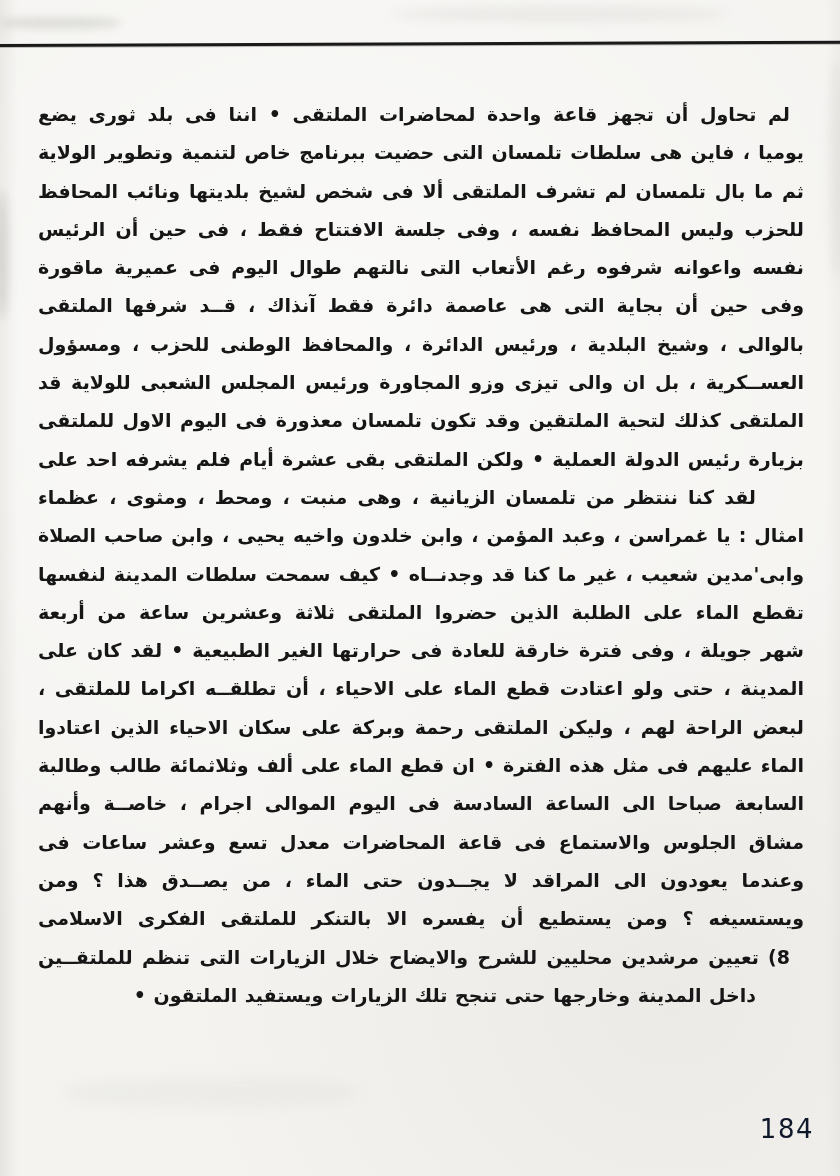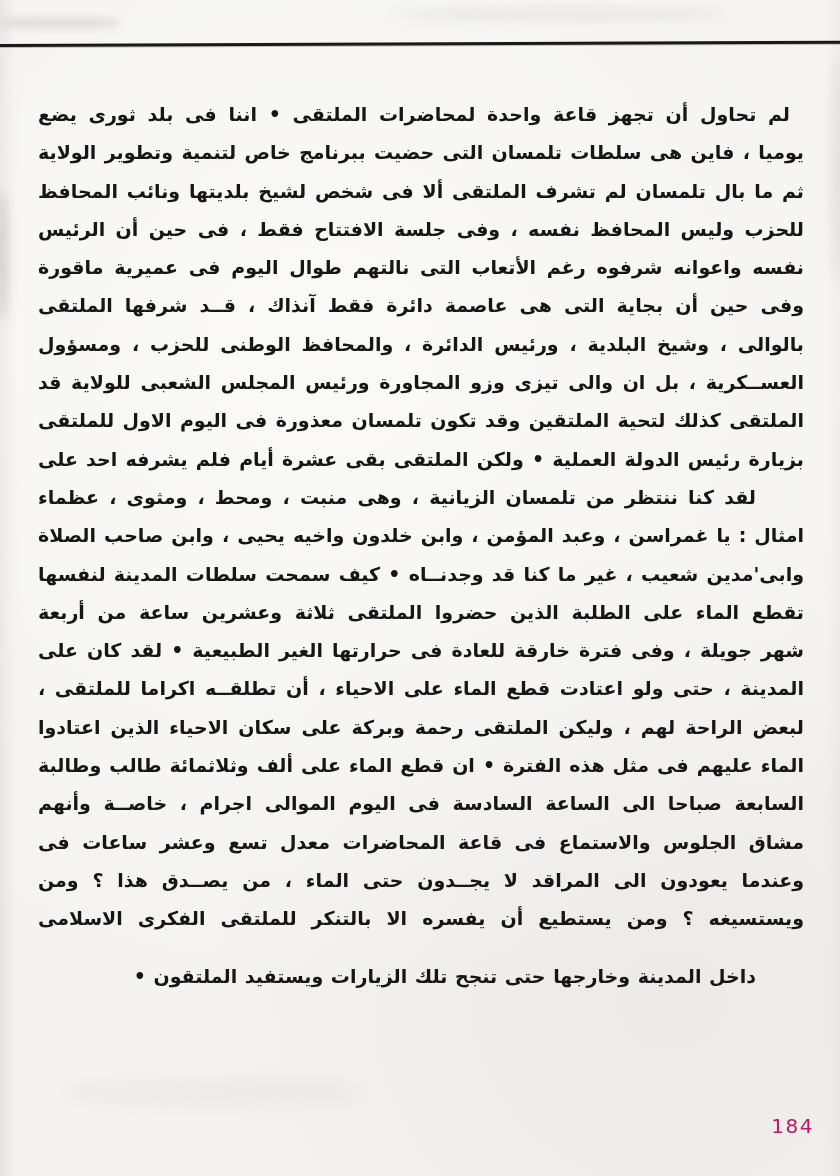--- a/index.html
+++ b/index.html
@@ -41,25 +41,25 @@
     height:38.3px;overflow:hidden;
     text-align:justify;
     -moz-text-align-last:justify;
     text-align-last:justify;
     word-spacing:1px;
   }
   .para-0 .line.first{padding-right:14px;}
   .para-1 .line.first{padding-right:48px;}
   .para-2 .line.first{padding-right:14px;}
   .para-1 .line.last{text-align-last:right;-moz-text-align-last:right;}
-  .para-2 .line.last{text-align-last:right;-moz-text-align-last:right;padding-right:48px;margin-top:19px;}
+  .para-2 .line.last{text-align-last:right;-moz-text-align-last:right;padding-right:48px;}
   .page-number{
     position:absolute;top:1114px;right:26px;
     direction:ltr;
-    font-size:20px;font-weight:400;letter-spacing:1.5px;color:#be185d;
+    font-size:26px;font-weight:400;letter-spacing:1.5px;color:#0f172a;
     font-family:"DejaVu Sans",sans-serif;
   }
 </style>
 </head>
 <body>
 
 <div class="paper"></div>
 <div class="smudge sm1"></div>
 <div class="smudge sm2"></div>
 <div class="smudge sm3"></div>
@@ -89,17 +89,18 @@
       <div class="line">شهر جويلة ، وفى فترة خارقة للعادة فى حرارتها الغير الطبيعية • لقد كان على سلطات</div>
       <div class="line">المدينة ، حتى ولو اعتادت قطع الماء على الاحياء ، أن تطلقــه اكراما للملتقى ، وتوفيرا</div>
       <div class="line">لبعض الراحة لهم ، وليكن الملتقى رحمة وبركة على سكان الاحياء الذين اعتادوا قطــع</div>
       <div class="line">الماء عليهم فى مثل هذه الفترة • ان قطع الماء على ألف وثلاثمائة طالب وطالبة من الساعة</div>
       <div class="line">السابعة صباحا الى الساعة السادسة فى اليوم الموالى اجرام ، خاصــة وأنهم يتنكبون</div>
       <div class="line">مشاق الجلوس والاستماع فى قاعة المحاضرات معدل تسع وعشر ساعات فى اليــوم ،</div>
       <div class="line">وعندما يعودون الى المراقد لا يجــدون حتى الماء ، من يصــدق هذا ؟ ومن يهضمــه</div>
       <div class="line">ويستسيغه ؟ ومن يستطيع أن يفسره الا بالتنكر للملتقى الفكرى الاسلامى واهــدافه</div>
     </div>
     <div class="para para-2">
+      <div class="line first">8) تعيين مرشدين محليين للشرح والايضاح خلال الزيارات التى تنظم للملتقــين</div>
       <div class="line last">داخل المدينة وخارجها حتى تنجح تلك الزيارات ويستفيد الملتقون •</div>
     </div>
   </div>
 
 <div class="page-number">184</div>
 
 </body></html>

